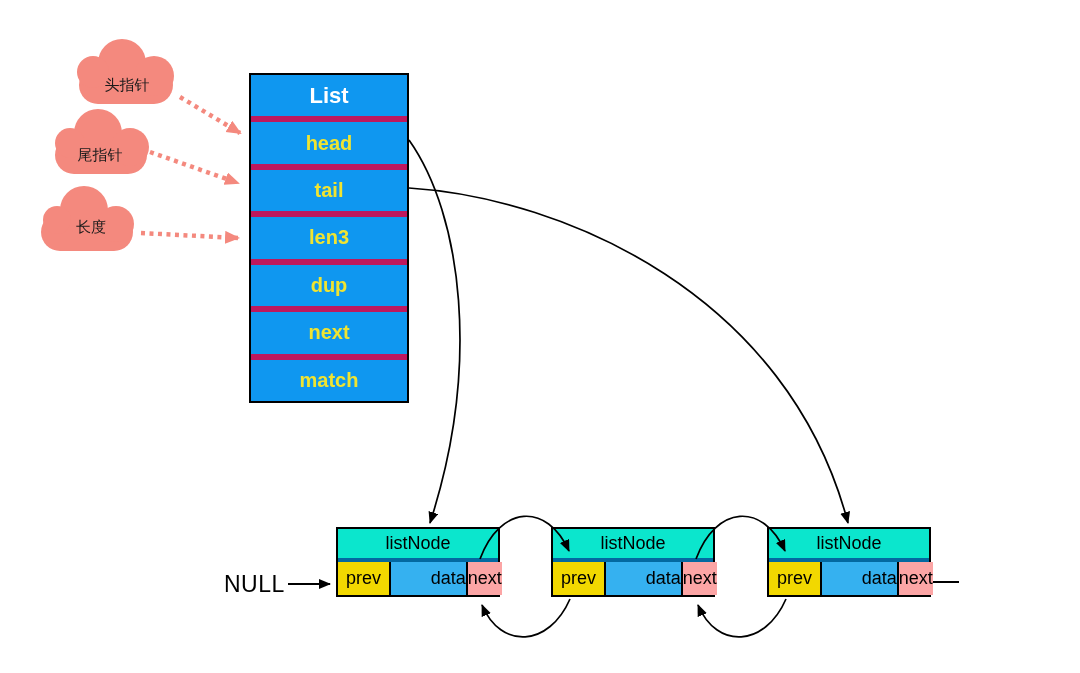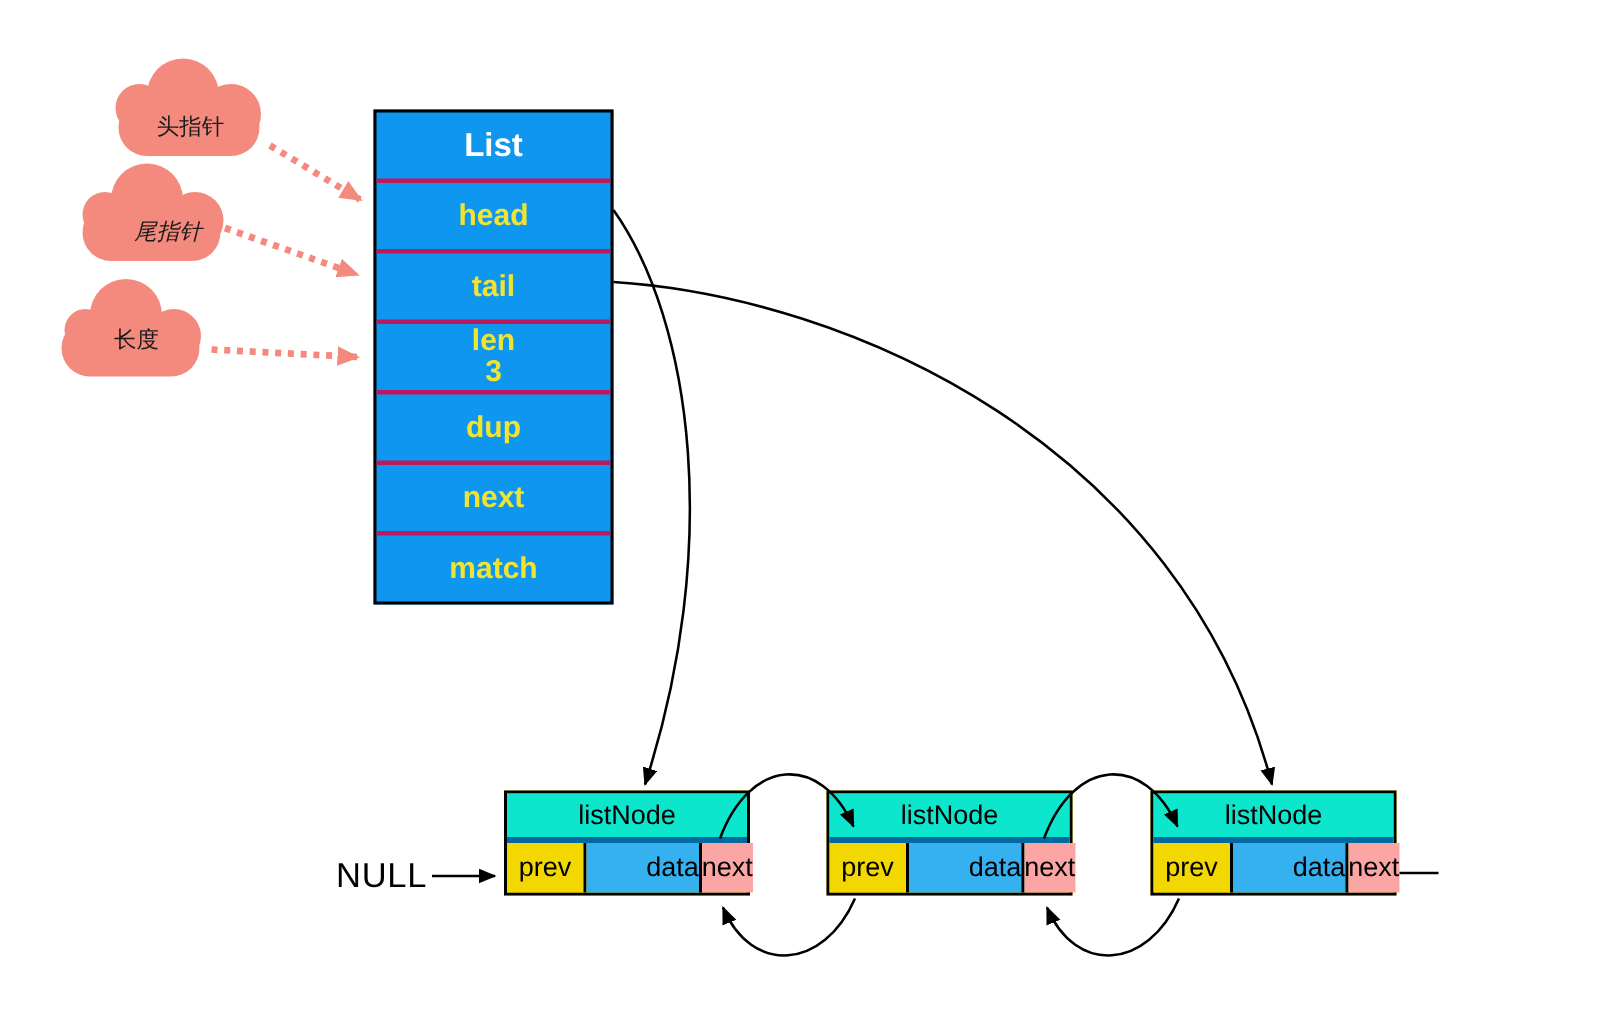--- a/index.html
+++ b/index.html
@@ -19,25 +19,25 @@
   }
 
   
   .list-box {
     position:absolute; left:249px; top:73px; width:160px; height:330px;
     background:#0F97F0; border:2px solid #000; box-sizing:border-box;
     display:flex; flex-direction:column;
   }
   .list-row {
     flex:1 1 0; display:flex; align-items:center; justify-content:center;
-    border-bottom:3px solid #be185d; color:#F0E431; font-size:20px; font-weight:600;
+    border-bottom:6px solid #be185d; color:#F0E431; font-size:20px; font-weight:600;
   }
   .list-row:last-child { border-bottom:none; }
   .list-row.title-row { color:#ffffff; font-size:22px; }
-  .stack { display:flex; flex-direction:column; align-items:center; line-height:21px; }
+  .stack { display:flex; flex-direction:row; align-items:flex-end; line-height:21px; }
 
   
   .node {
     position:absolute; top:527px; width:164px; height:70px;
     border:2px solid #000; box-sizing:border-box; display:flex; flex-direction:column;
     background:#F2D800;
   }
   .node-header {
     height:33px; flex:0 0 33px; background:#0BE6CD; border-bottom:4px solid #0369a1;
     display:flex; align-items:center; justify-content:center;
@@ -80,21 +80,21 @@
       <rect x="41" y="213" width="92" height="38" rx="19"></rect>
       <circle cx="84" cy="210" r="24"></circle>
       <circle cx="116" cy="224" r="18"></circle>
       <circle cx="57" cy="220" r="14"></circle>
     </g>
   </svg>
 
   <div class="html-layer">
 
     <div class="cloud-label" style="left:127px; top:85px;">头指针</div>
-    <div class="cloud-label" style="left:112px; top:155px;font-style:italic;">尾指针</div>
+    <div class="cloud-label" style="left:100px; top:155px;">尾指针</div>
     <div class="cloud-label" style="left:91px; top:227px;">长度</div>
 
     <div class="list-box">
       <div class="list-row title-row">
         <span>List</span>
       </div>
       <div class="list-row">
         <span>head</span>
       </div>
       <div class="list-row">

